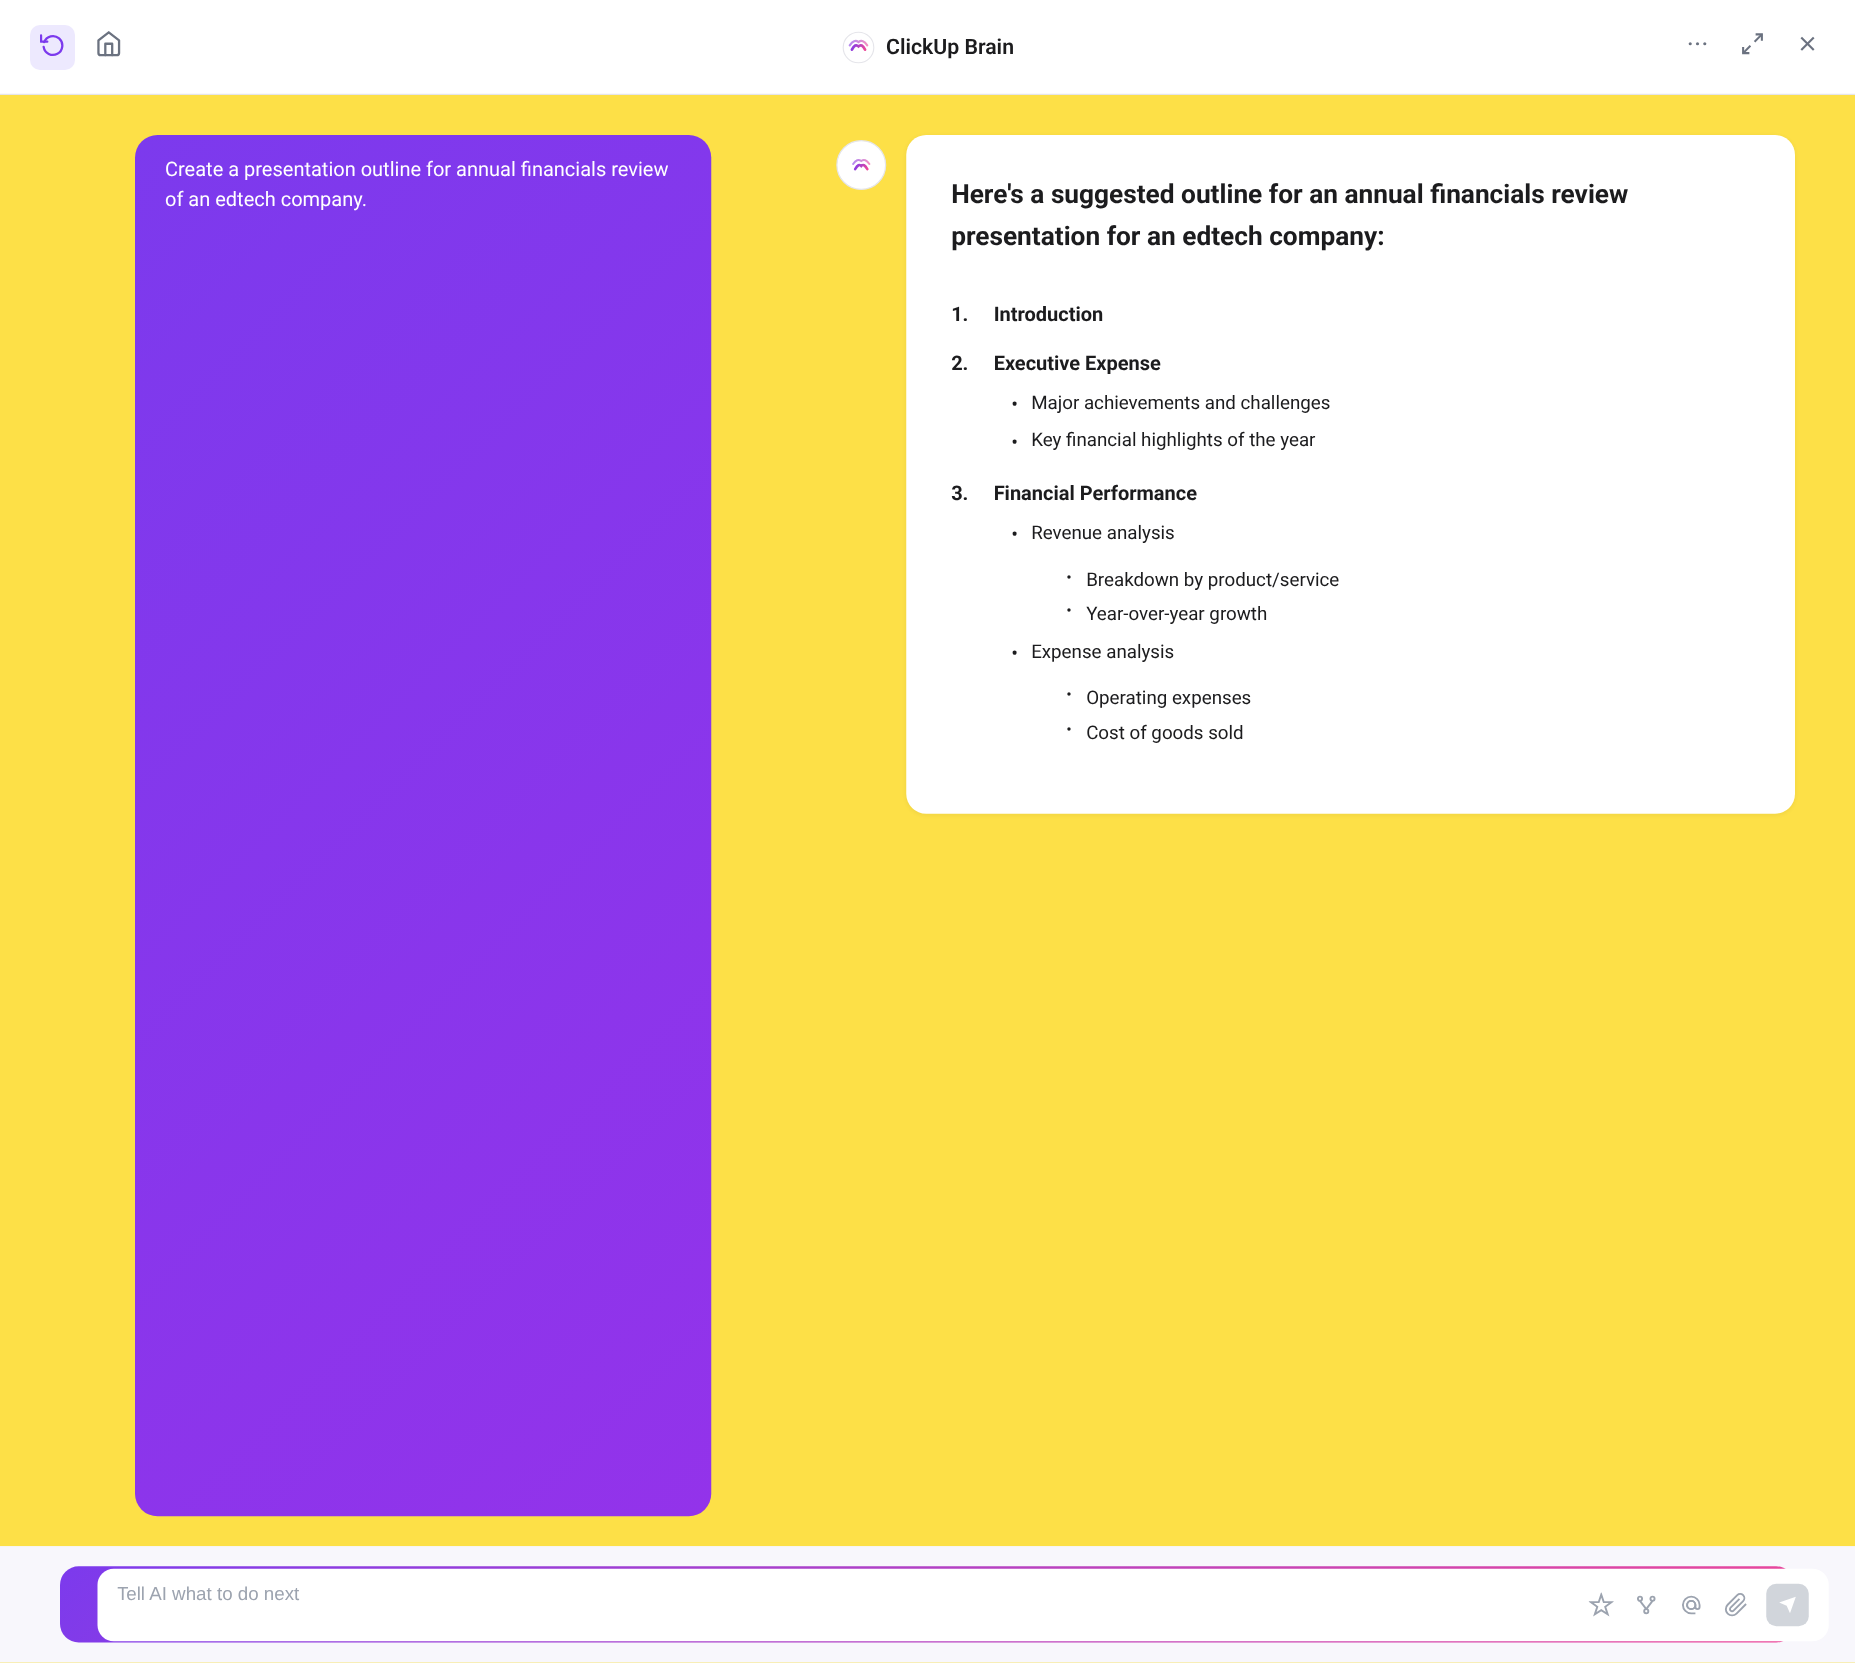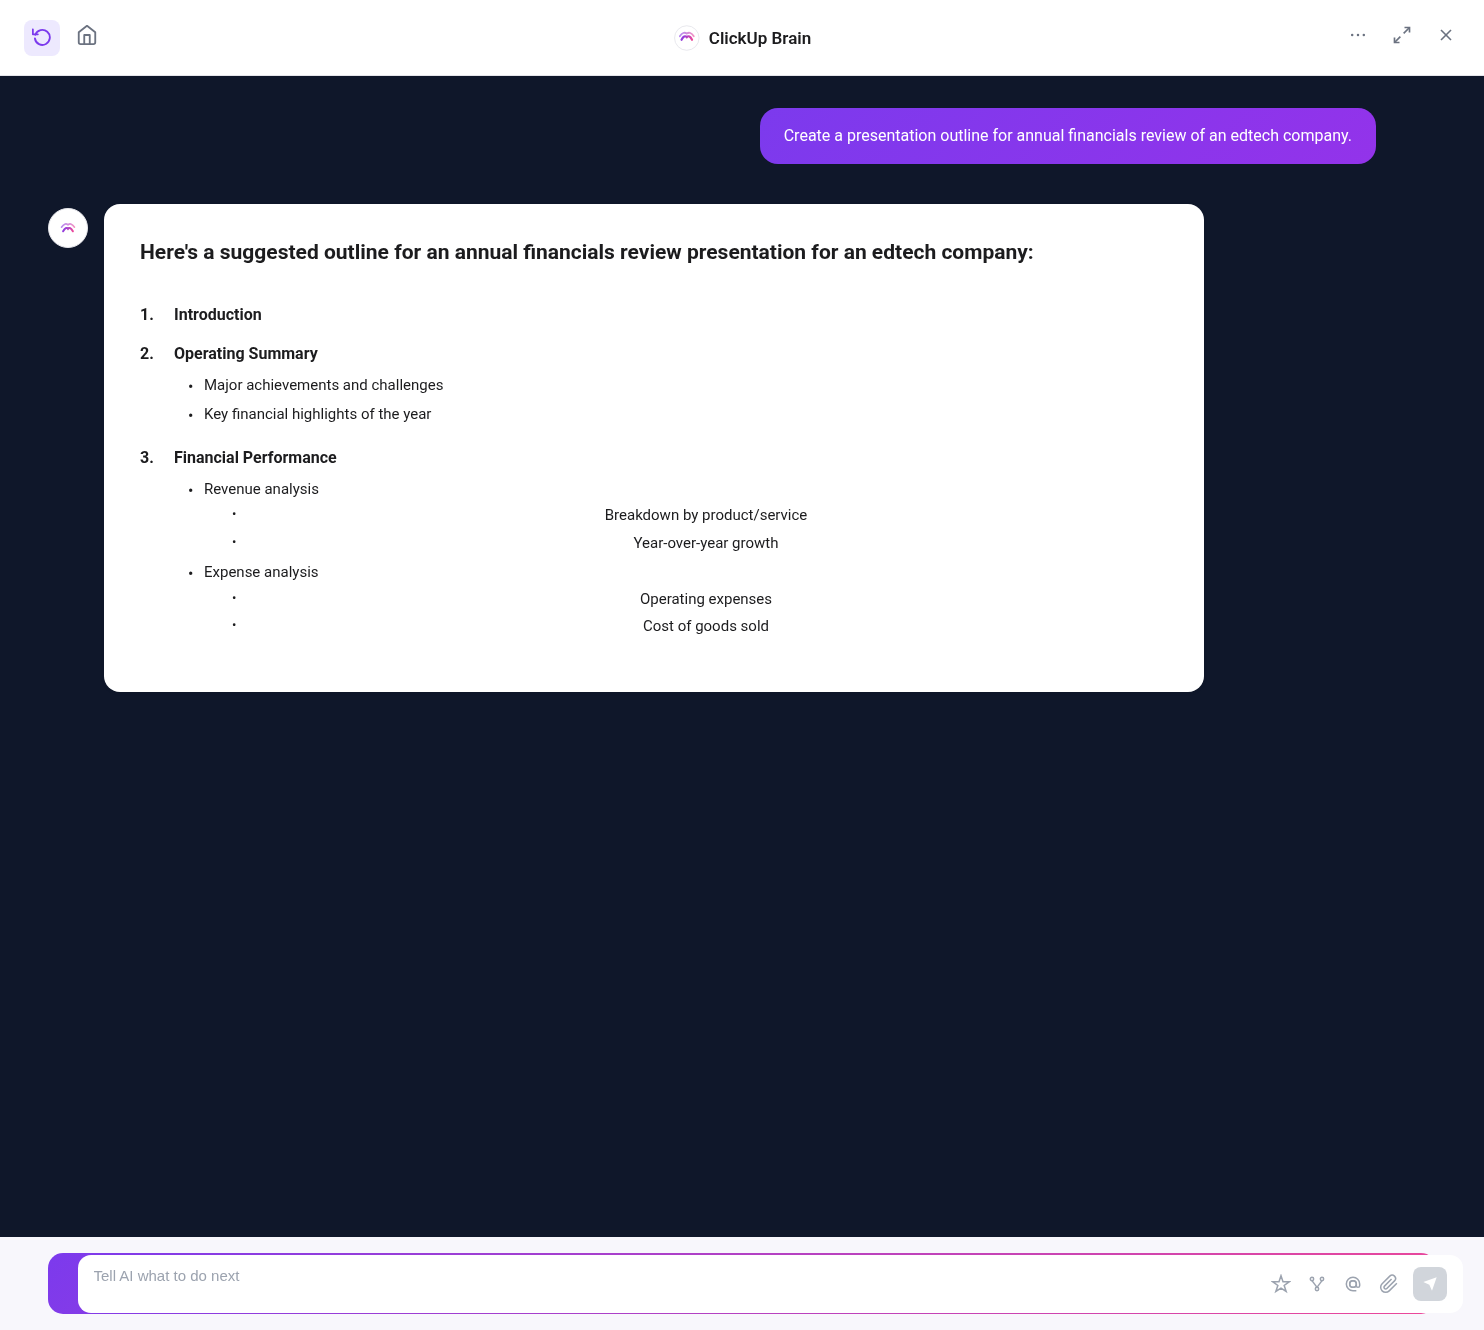--- a/index.html
+++ b/index.html
@@ -88,24 +88,24 @@
       cursor: pointer;
       background: none;
       border: none;
       padding: 4px;
     }
 
     
     .main {
       flex: 1;
       display: flex;
-      flex-direction: column;
+      flex-direction: row;
       padding: 32px 48px 24px;
       gap: 40px;
-      background: #0f172a;
+      background: #fde047;
       overflow-y: auto;
     }
 
     
     .user-message-wrapper {
       display: flex;
       justify-content: flex-end;
       padding: 0 60px;
     }
 
@@ -209,22 +209,21 @@
       content: '•';
       position: absolute;
       left: 0;
       color: #1c1c1e;
       font-size: 16px;
     }
 
     .sub-bullet-list {
       list-style: none;
       padding-left: 28px;
-      margin-top: 1px;
-      text-align: center;
+      margin-top: 12px;
     }
 
     .sub-bullet-list li {
       font-size: 15px;
       color: #1c1c1e;
       line-height: 1.7;
       position: relative;
       padding-left: 16px;
       margin-bottom: 2px;
     }
@@ -411,21 +410,21 @@
             <span class="section-number">1.</span>
             <span class="section-title">Introduction</span>
           </div>
           <ul class="bullet-list">
           </ul>
         </li>
 
         <li class="outline-section">
           <div class="section-header">
             <span class="section-number">2.</span>
-            <span class="section-title">Operating Summary</span>
+            <span class="section-title">Executive Expense</span>
           </div>
           <ul class="bullet-list">
             <li>
               <span>Major achievements and challenges</span>
             </li>
             <li>
               <span>Key financial highlights of the year</span>
             </li>
           </ul>
         </li>

